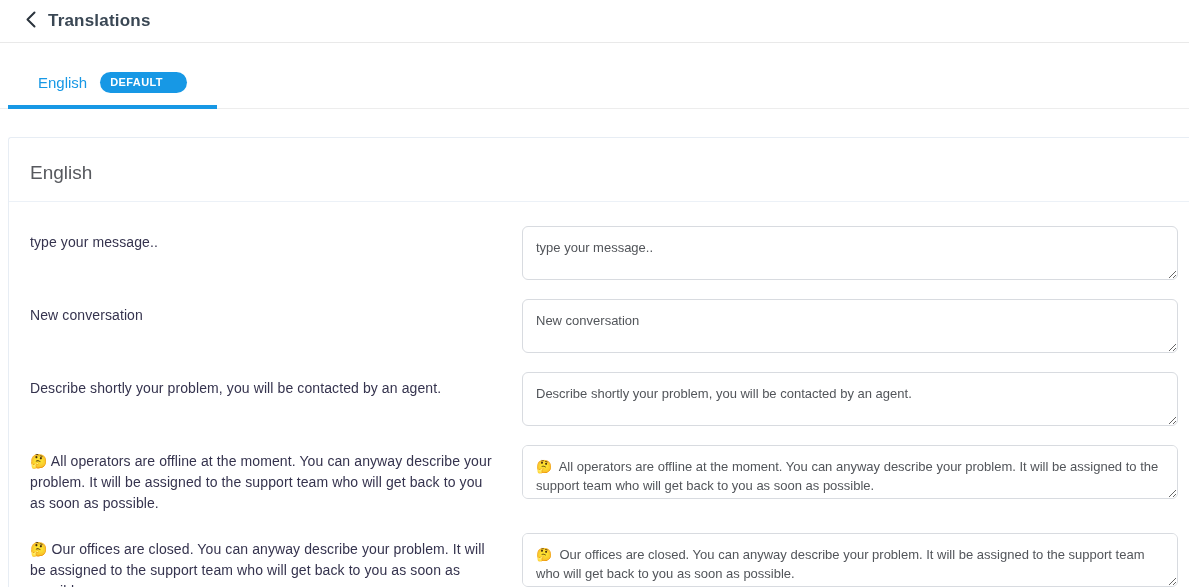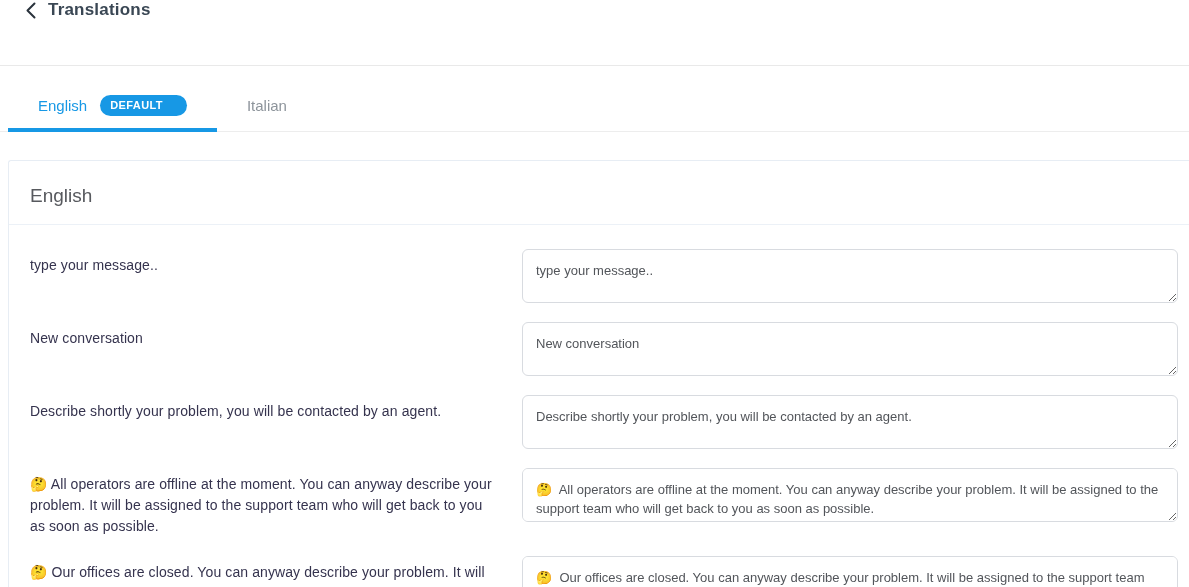--- a/index.html
+++ b/index.html
@@ -14,22 +14,22 @@
   html,body{margin:0;padding:0;}
   body{
     width:1189px;height:587px;overflow:hidden;
     background:#ffffff;
     font-family:"Liberation Sans", sans-serif;
     -webkit-font-smoothing:antialiased;
   }
 
   
   .header{
-    height:66px;
-    display:flex;
+    height:43px;
+    display:flex;align-items:center;
     padding-left:21px;
     border-bottom:1px solid #e9e9e9;
     background:#fff;
   }
   .back-btn{
     display:flex;align-items:center;justify-content:center;
     width:20px;height:24px;cursor:pointer;
   }
   .header-title{
     margin-left:7px;
@@ -141,23 +141,20 @@
     </span>
   </div>
   <div class="header-title">Translations</div>
 </div>
 
 <div class="tabbar">
   <div class="tab active">
     <span>English</span>
     <span class="tab-badge">DEFAULT</span>
   </div>
-  <div class="tab">
-    <span>Italian</span>
-  </div>
 </div>
 
 <div class="card">
   <div class="card-header">
     <div class="card-title">English</div>
   </div>
   <div class="card-divider"></div>
 
   <div class="rows">
 

